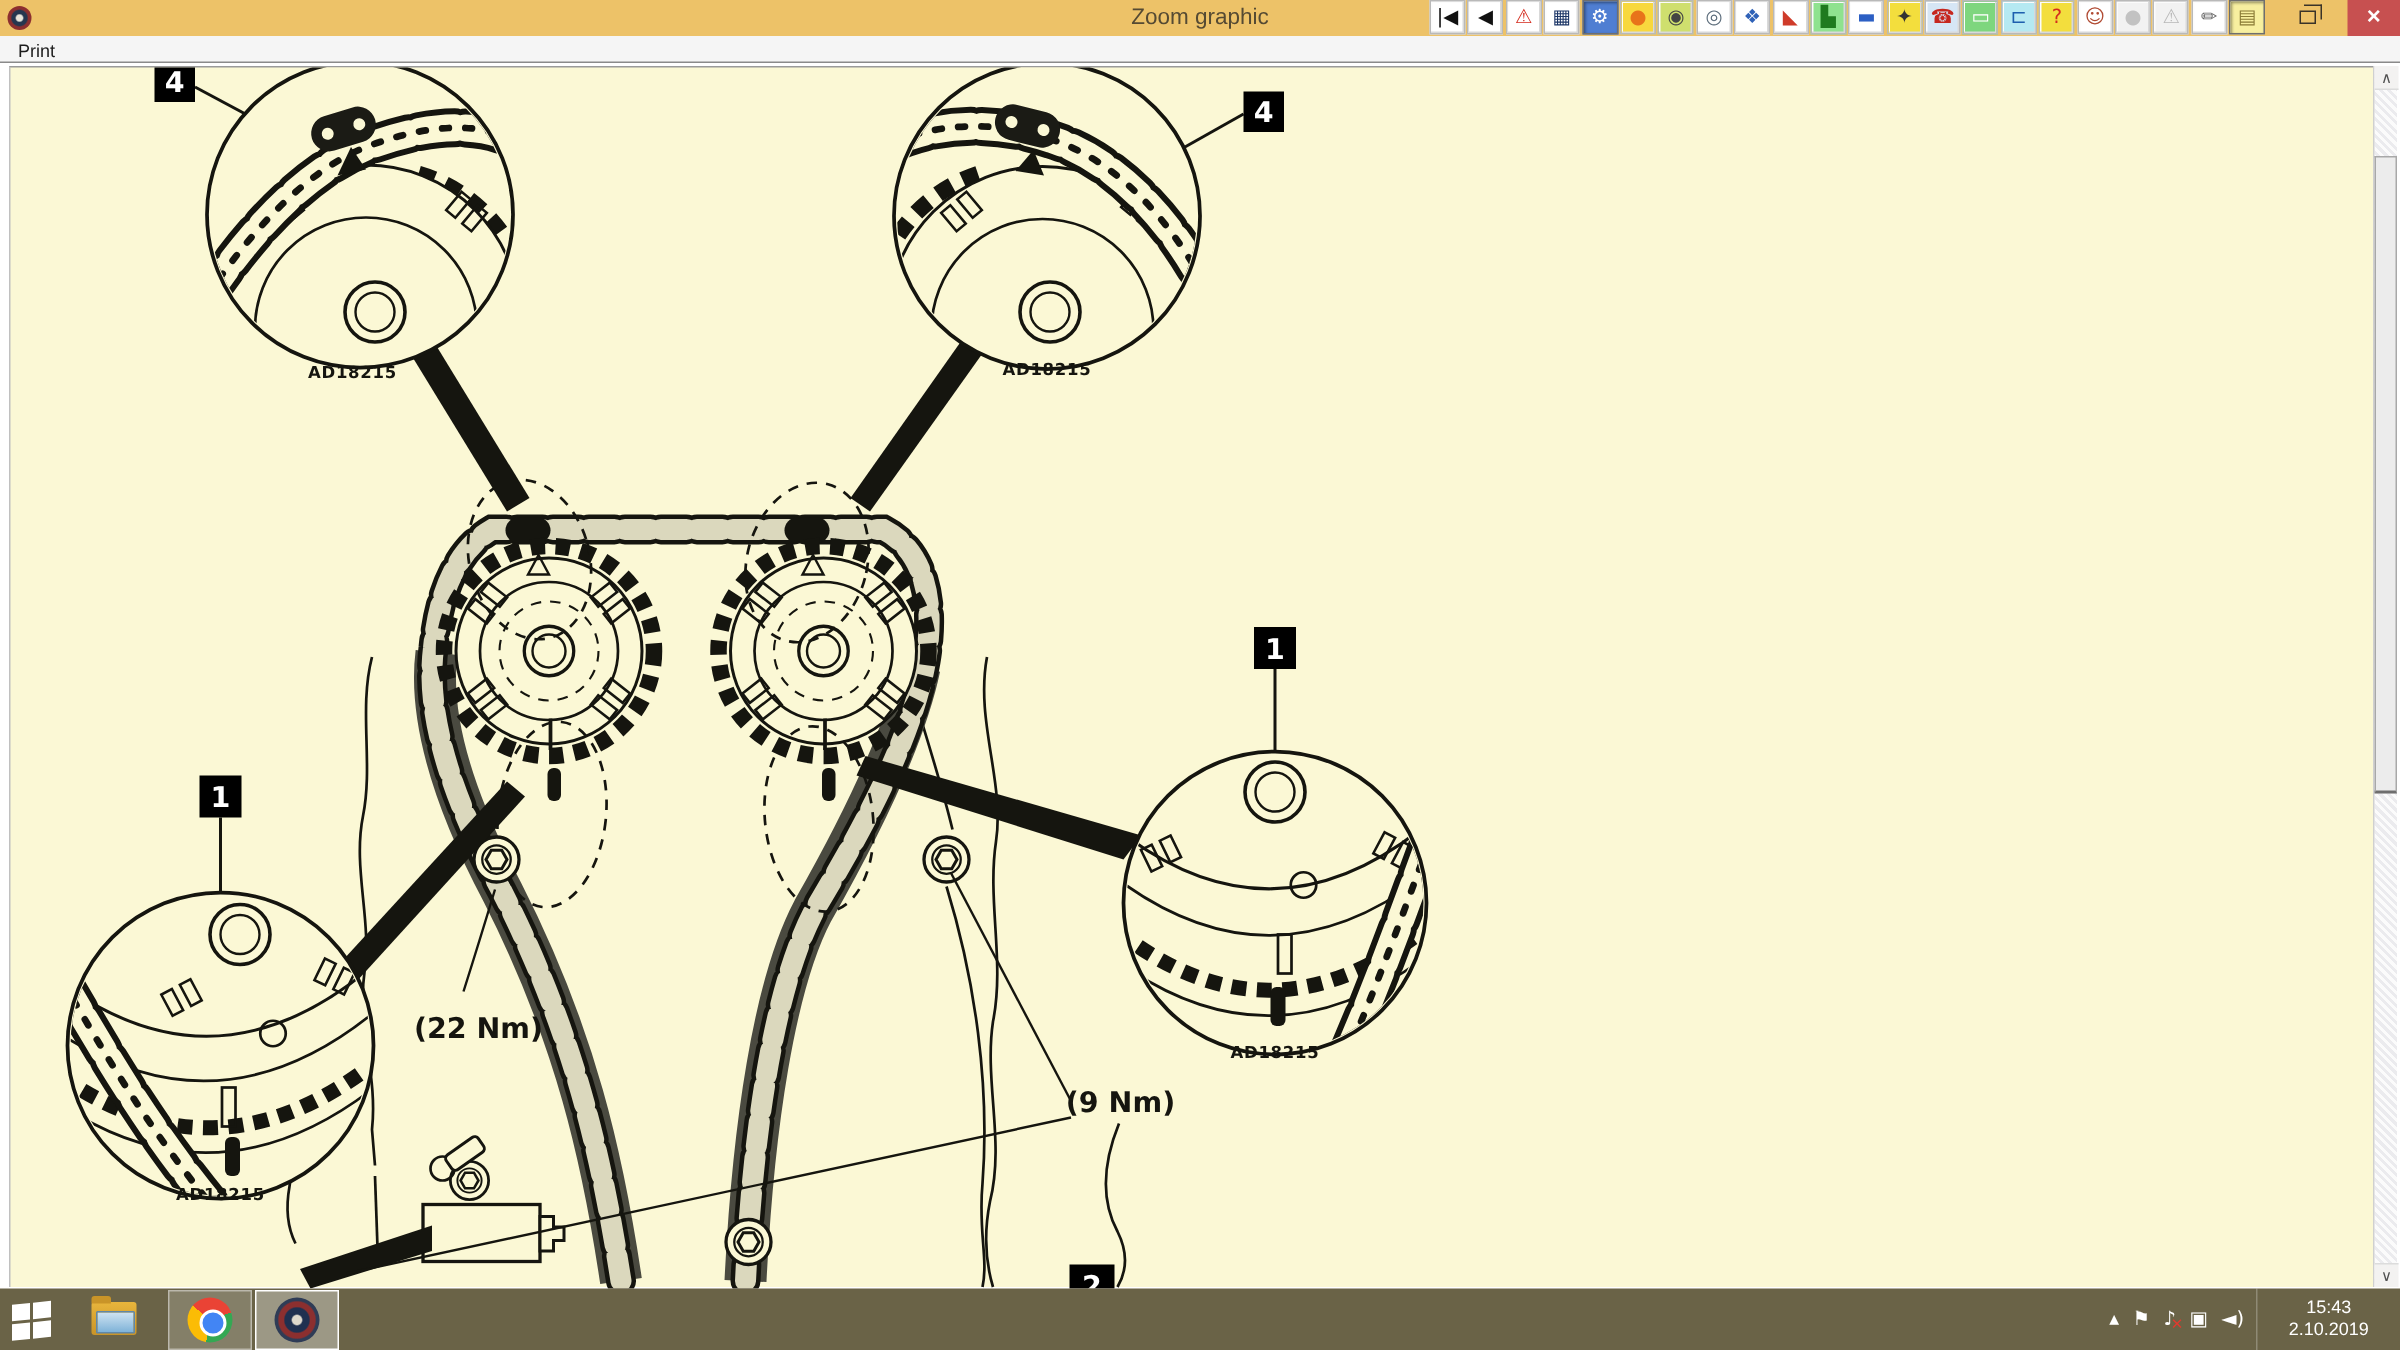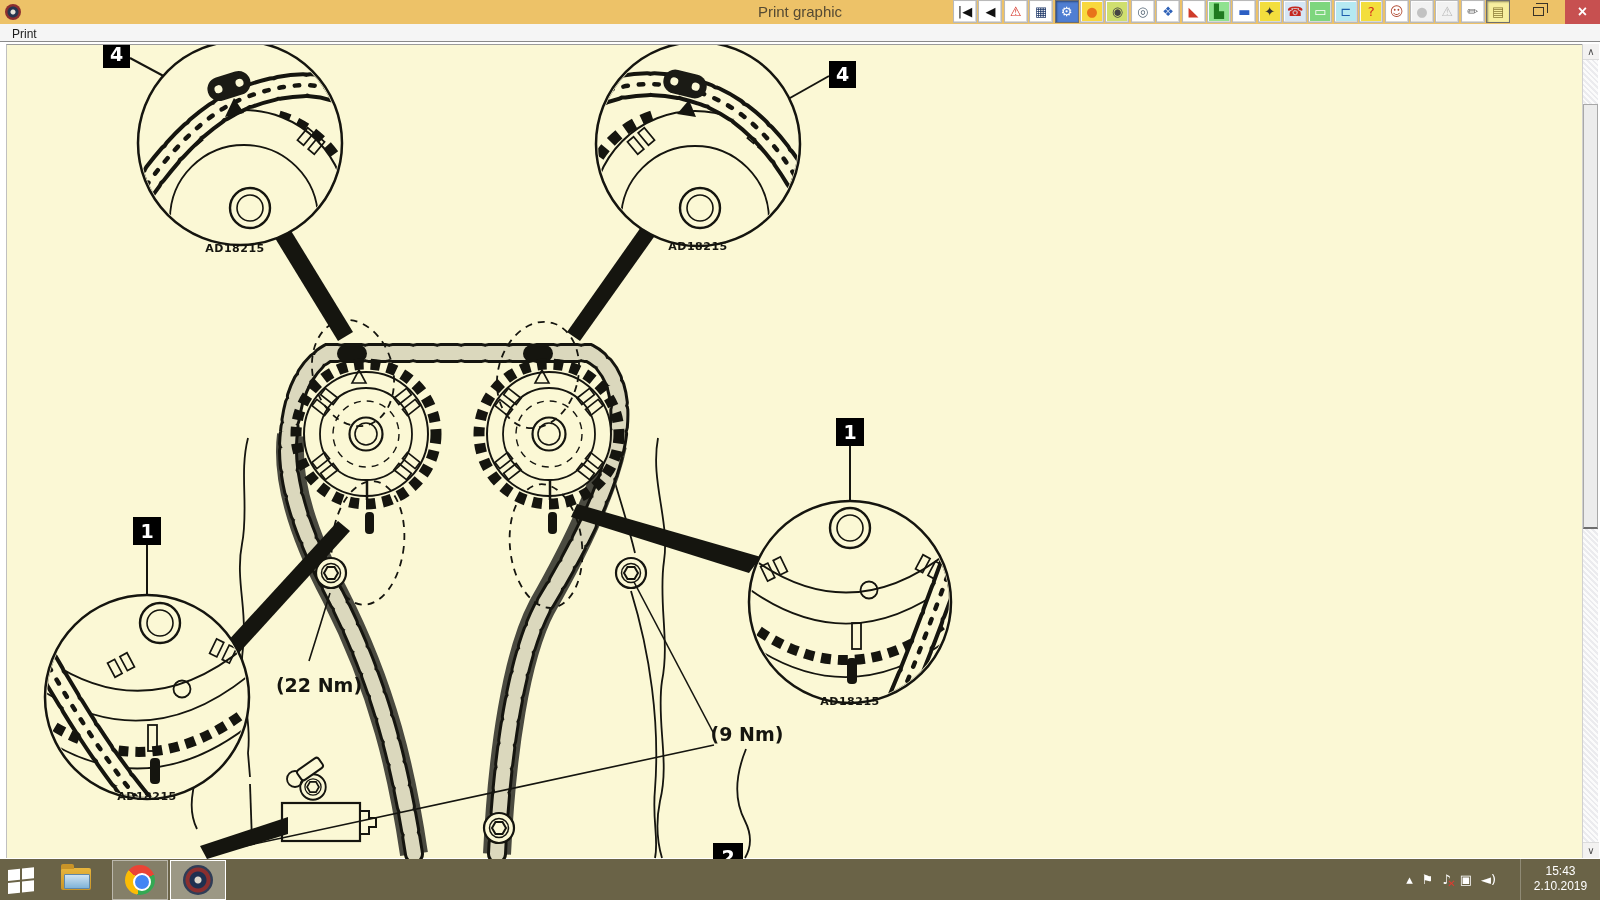--- a/index.html
+++ b/index.html
@@ -76,29 +76,29 @@
     background:linear-gradient(#cfe3f2,#7fb3d8);border:1px solid #5f87a8;border-radius:1px;}
   .chrome-ball{width:30px;height:30px;border-radius:50%;position:relative;
     background:conic-gradient(from -50deg,#ea4335 0 120deg,#34a853 120deg 240deg,#fbbc05 240deg 360deg);}
   .chrome-ball::after{content:"";position:absolute;left:8px;top:8px;width:14px;height:14px;border-radius:50%;
     background:#4285f4;border:2.5px solid #fff;}
   .disc-ball{width:30px;height:30px;border-radius:50%;
     background:radial-gradient(circle,#ddd8cc 0 3px,#1f3050 4px 8px,#8c2f2f 9px 12px,#2f3c56 13px);}
   .tray{position:absolute;right:104px;top:0;height:41px;display:flex;align-items:center;gap:9px;color:#fff;}
   .tray-ico{font-size:13px;color:#fff;position:relative;cursor:pointer;font-family:"DejaVu Sans",sans-serif;}
   .tray-badge{position:absolute;right:-5px;bottom:-2px;color:#e03a2f;font-size:10px;font-weight:bold;}
-  .clock{position:absolute;right:0;top:0;width:80px;height:41px;border-left:1px solid rgba(255,255,255,.25);
+  .clock{position:absolute;right:0;top:0;width:96px;height:41px;border-left:1px solid rgba(255,255,255,.25);
     color:#fff;font-size:12px;text-align:center;padding-top:5px;line-height:15px;cursor:pointer;}
 </style>
 </head>
 <body>
 
 <div class="titlebar">
   <div class="app-ico"></div>
-  <div class="win-title">Print graphic</div>
+  <div class="win-title">Zoom graphic</div>
   <div class="title-toolbar">
       <div class="tbtn" style="background: rgb(255, 255, 255);">
         <span style="color: rgb(17, 17, 17);">|◀</span>
       </div>
       <div class="tbtn" style="background: rgb(255, 255, 255);">
         <span style="color: rgb(17, 17, 17);">◀</span>
       </div>
       <div class="tbtn" style="background: rgb(255, 255, 255);">
         <span style="color: rgb(212, 43, 30);">⚠</span>
       </div>

